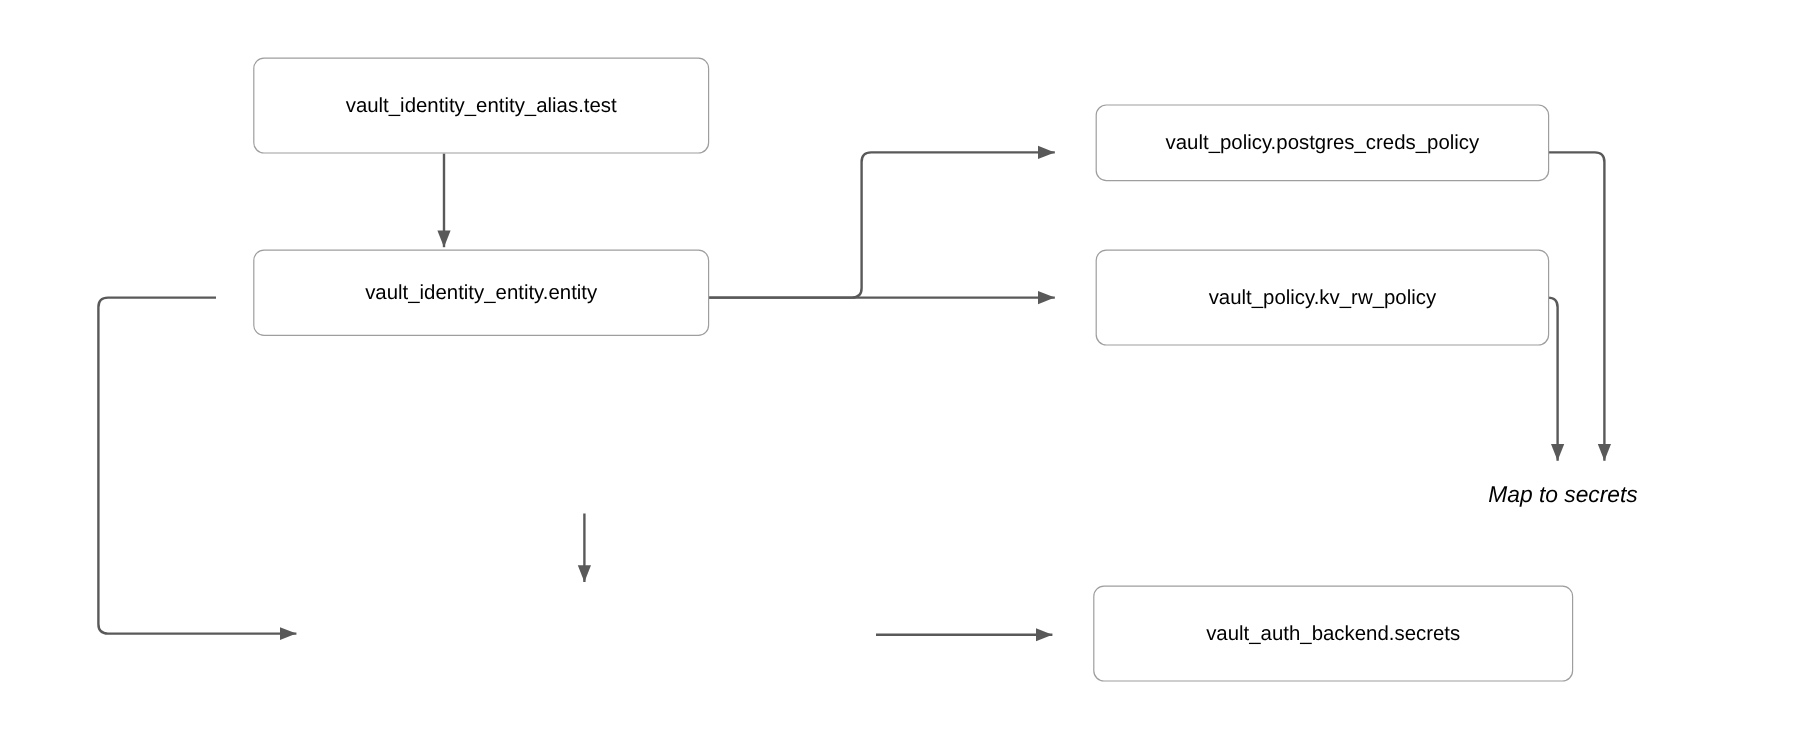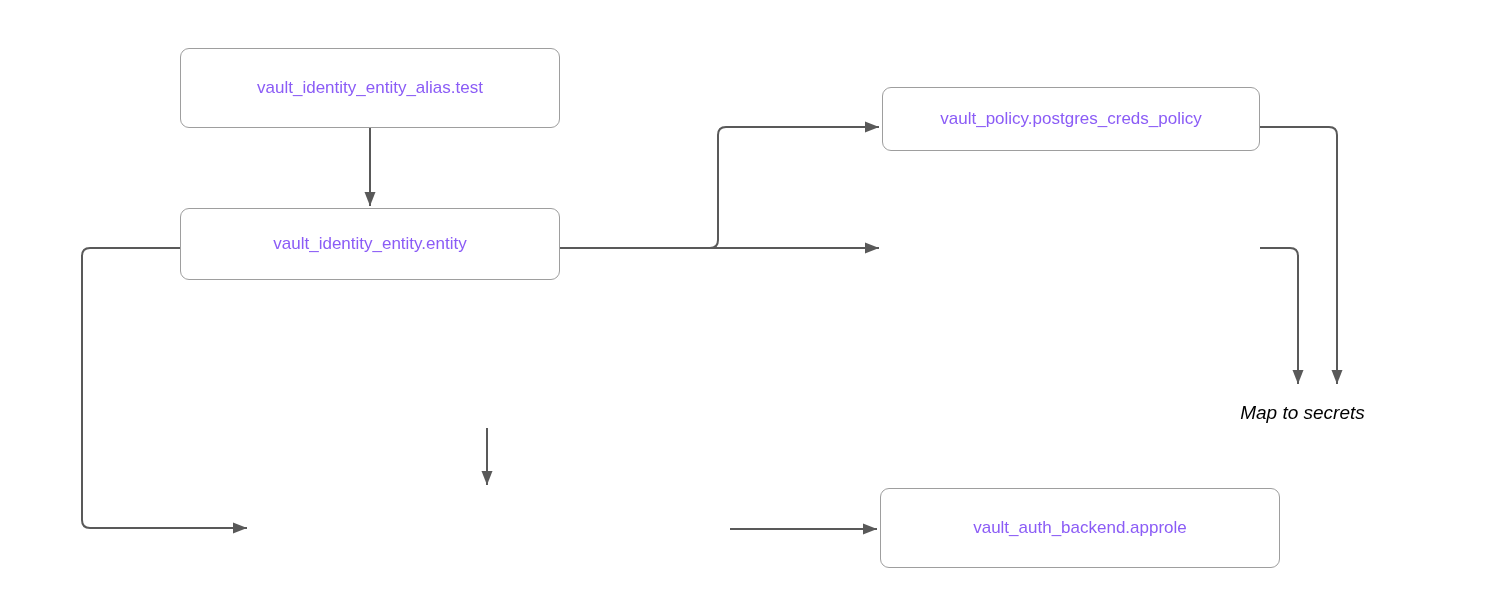--- a/index.html
+++ b/index.html
@@ -33,23 +33,24 @@
     box-sizing: border-box;
     background: #ffffff;
     border: 1px solid #9e9e9e;
     border-radius: 9px;
     display: flex;
     align-items: center;
     justify-content: center;
     text-align: center;
     font-size: 17px;
     line-height: 1.2;
-    color: #8b5cf6;
+    color: #000000;
     padding: 16px 8px;
     white-space: nowrap;
+    margin-left: 31px;
   }
   #node-entity-alias    { left: 180px; top: 48px;  width: 380px; height: 80px; }
   #node-entity          { left: 180px; top: 208px; width: 380px; height: 72px; }
   #node-policy-postgres { left: 882px; top: 87px;  width: 378px; height: 64px; }
   #node-policy-kv       { left: 882px; top: 208px; width: 378px; height: 80px; }
   #node-role-secret-id  { left: 160px; top: 348px; width: 660px; height: 80px; }
   #node-role            { left: 250px; top: 488px; width: 480px; height: 80px; }
   #node-auth-backend    { left: 880px; top: 488px; width: 400px; height: 80px; }
   .annotation {
     position: absolute;
@@ -97,22 +98,25 @@
   </div>
 
   <div class="node" id="node-entity">
     <span>vault_identity_entity.entity</span>
   </div>
 
   <div class="node" id="node-policy-postgres">
     <span>vault_policy.postgres_creds_policy</span>
   </div>
 
+  <div class="node" id="node-policy-kv">
+    <span>vault_policy.kv_rw_policy</span>
+  </div>
 
 
 
   <div class="node" id="node-auth-backend">
-    <span>vault_auth_backend.approle</span>
+    <span>vault_auth_backend.secrets</span>
   </div>
 
   <div class="annotation">Map to secrets</div>
 
 </div>
 
 </body></html>

